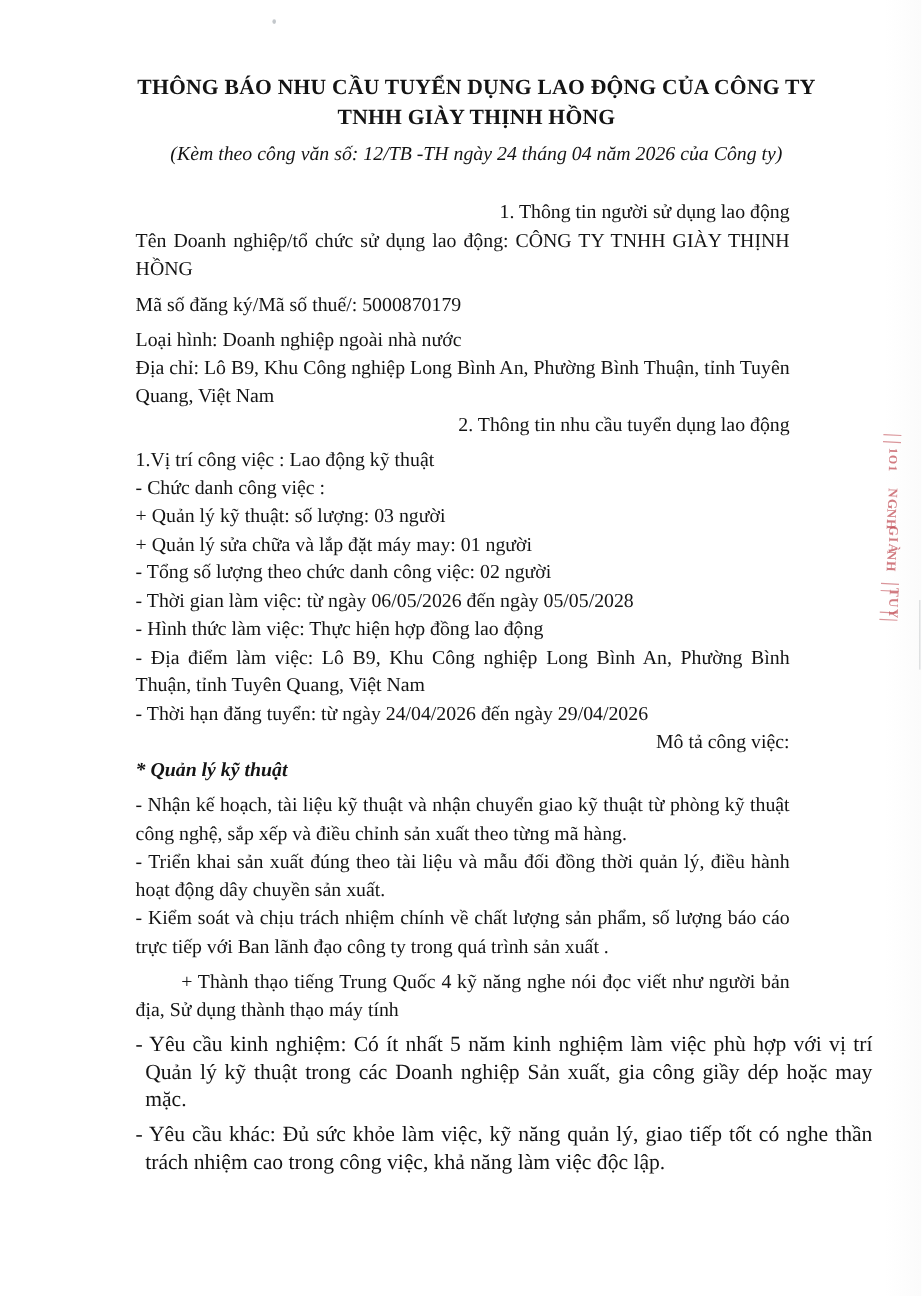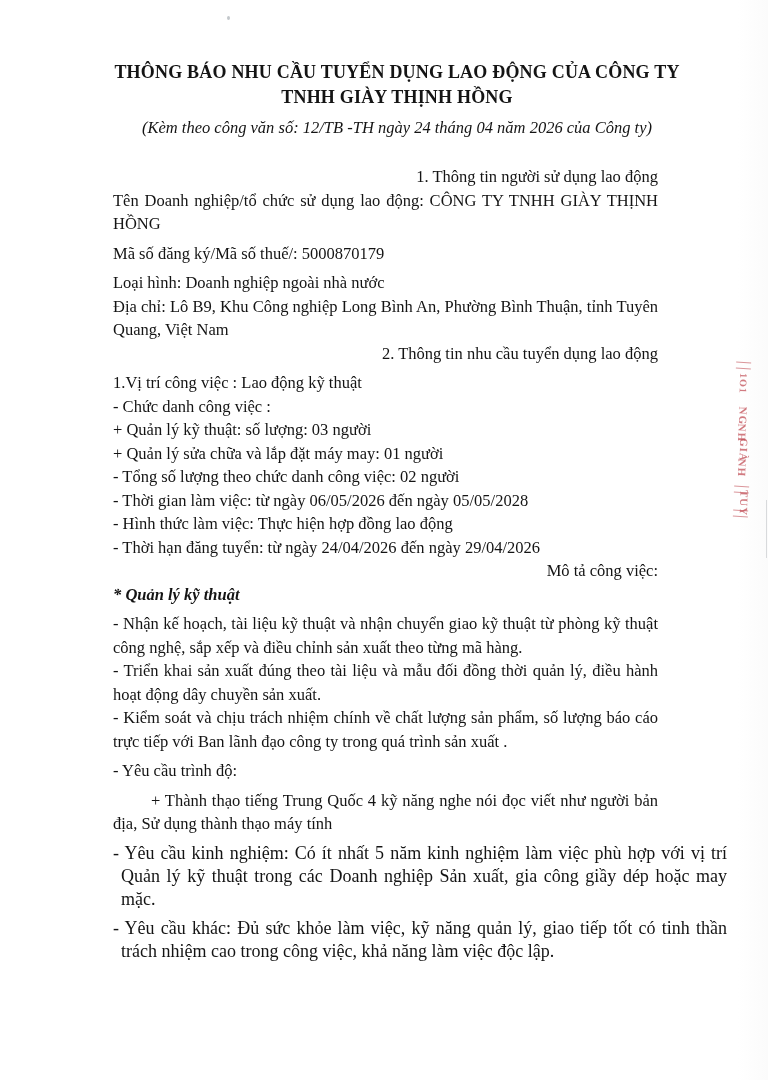--- a/index.html
+++ b/index.html
@@ -113,30 +113,30 @@
       <div class="para sp">Loại hình:  Doanh nghiệp ngoài nhà nước</div>
       <div class="para just">Địa chỉ: Lô B9, Khu Công nghiệp Long Bình An, Phường Bình Thuận, tỉnh Tuyên Quang, Việt Nam</div>
       <div class="para bold">2. Thông tin nhu cầu tuyển dụng lao động</div>
       <div class="para sp">1.Vị trí công việc : Lao động kỹ thuật</div>
       <div class="para">- Chức danh công việc :</div>
       <div class="para">+ Quản lý kỹ thuật: số lượng: 03 người</div>
       <div class="para">+ Quản lý sửa chữa và lắp đặt máy may: 01 người</div>
       <div class="para">- Tổng số lượng theo chức danh công việc: 02 người</div>
       <div class="para">- Thời gian làm việc: từ ngày 06/05/2026 đến ngày 05/05/2028</div>
       <div class="para">- Hình thức làm việc: Thực hiện hợp đồng lao động</div>
+      <div class="para just">- Địa điểm làm việc: Lô B9, Khu Công nghiệp Long Bình An, Phường Bình Thuận, tỉnh Tuyên Quang, Việt Nam</div>
       <div class="para">- Thời hạn đăng tuyển: từ ngày 24/04/2026 đến ngày 29/04/2026</div>
       <div class="para bold">Mô tả công việc:</div>
       <div class="para bi">* Quản lý kỹ thuật</div>
       <div class="para just sp">- Nhận kế hoạch, tài liệu kỹ thuật và nhận chuyển giao kỹ thuật từ phòng kỹ thuật công nghệ, sắp xếp và điều chỉnh sản xuất theo từng mã hàng.</div>
       <div class="para just">- Triển khai sản xuất đúng theo tài liệu và mẫu đối đồng thời quản lý, điều hành hoạt động dây chuyền sản xuất.</div>
       <div class="para just">- Kiểm soát và chịu trách nhiệm chính về chất lượng sản phẩm, số lượng báo cáo trực tiếp với Ban lãnh đạo công ty trong quá trình sản xuất .</div>
-      <div class="para sp">- Yêu cầu trình độ:</div>
       <div class="para just indent-first sp">+ Thành thạo tiếng Trung Quốc 4 kỹ năng nghe nói đọc viết như người bản địa, Sử dụng thành thạo máy tính</div>
       <div class="para wide just sp">- Yêu cầu kinh nghiệm: Có ít nhất 5 năm kinh nghiệm làm việc phù hợp với vị trí Quản lý kỹ thuật trong các Doanh nghiệp Sản xuất, gia công giầy dép hoặc may mặc.</div>
-      <div class="para wide just sp">- Yêu cầu khác: Đủ sức khỏe làm việc, kỹ năng quản lý, giao tiếp tốt có tinh thần trách nhiệm cao trong công việc, khả năng làm việc độc lập.</div>
+      <div class="para wide just sp">- Yêu cầu khác: Đủ sức khỏe làm việc, kỹ năng quản lý, giao tiếp tốt có nghe thần trách nhiệm cao trong công việc, khả năng làm việc độc lập.</div>
     </div>
   <div id="stamp-host">
       <span class="stamp-fragment" style="left: 733px; top: 378px; font-size: 10px; color: rgb(194, 80, 88);">1O1</span>
       <span class="stamp-fragment" style="left: 734px; top: 410px; font-size: 11px; color: rgb(194, 80, 88);">NG</span>
       <span class="stamp-fragment" style="left: 733px; top: 427px; font-size: 11px; color: rgb(194, 80, 88);">NH</span>
       <span class="stamp-fragment" style="left: 732px; top: 444px; font-size: 11px; color: rgb(194, 80, 88);">GIÀ</span>
       <span class="stamp-fragment" style="left: 733px; top: 462px; font-size: 11px; color: rgb(194, 80, 88);">NH</span>
       <span class="stamp-fragment" style="left: 731px; top: 497px; font-size: 11px; color: rgb(194, 80, 88);">TUY</span>
       <span class="stamp-mark" style="left: 736px; top: 362px; border-color: rgb(194, 80, 88);"></span>
       <span class="stamp-mark" style="left: 734px; top: 486px; border-color: rgb(194, 80, 88);"></span>

